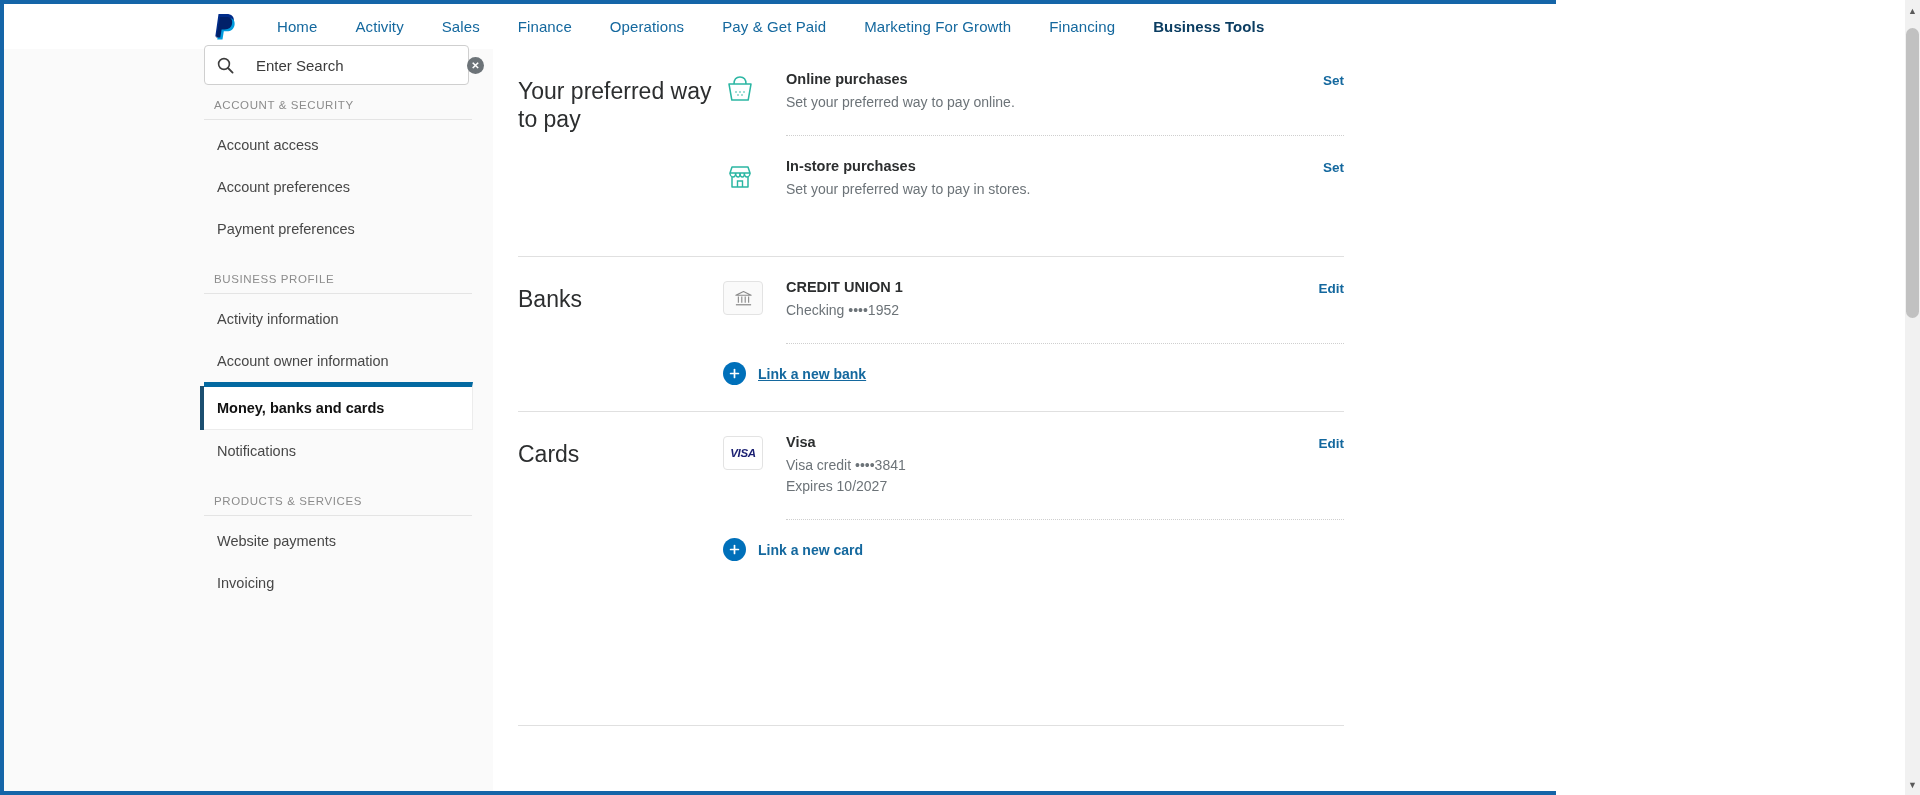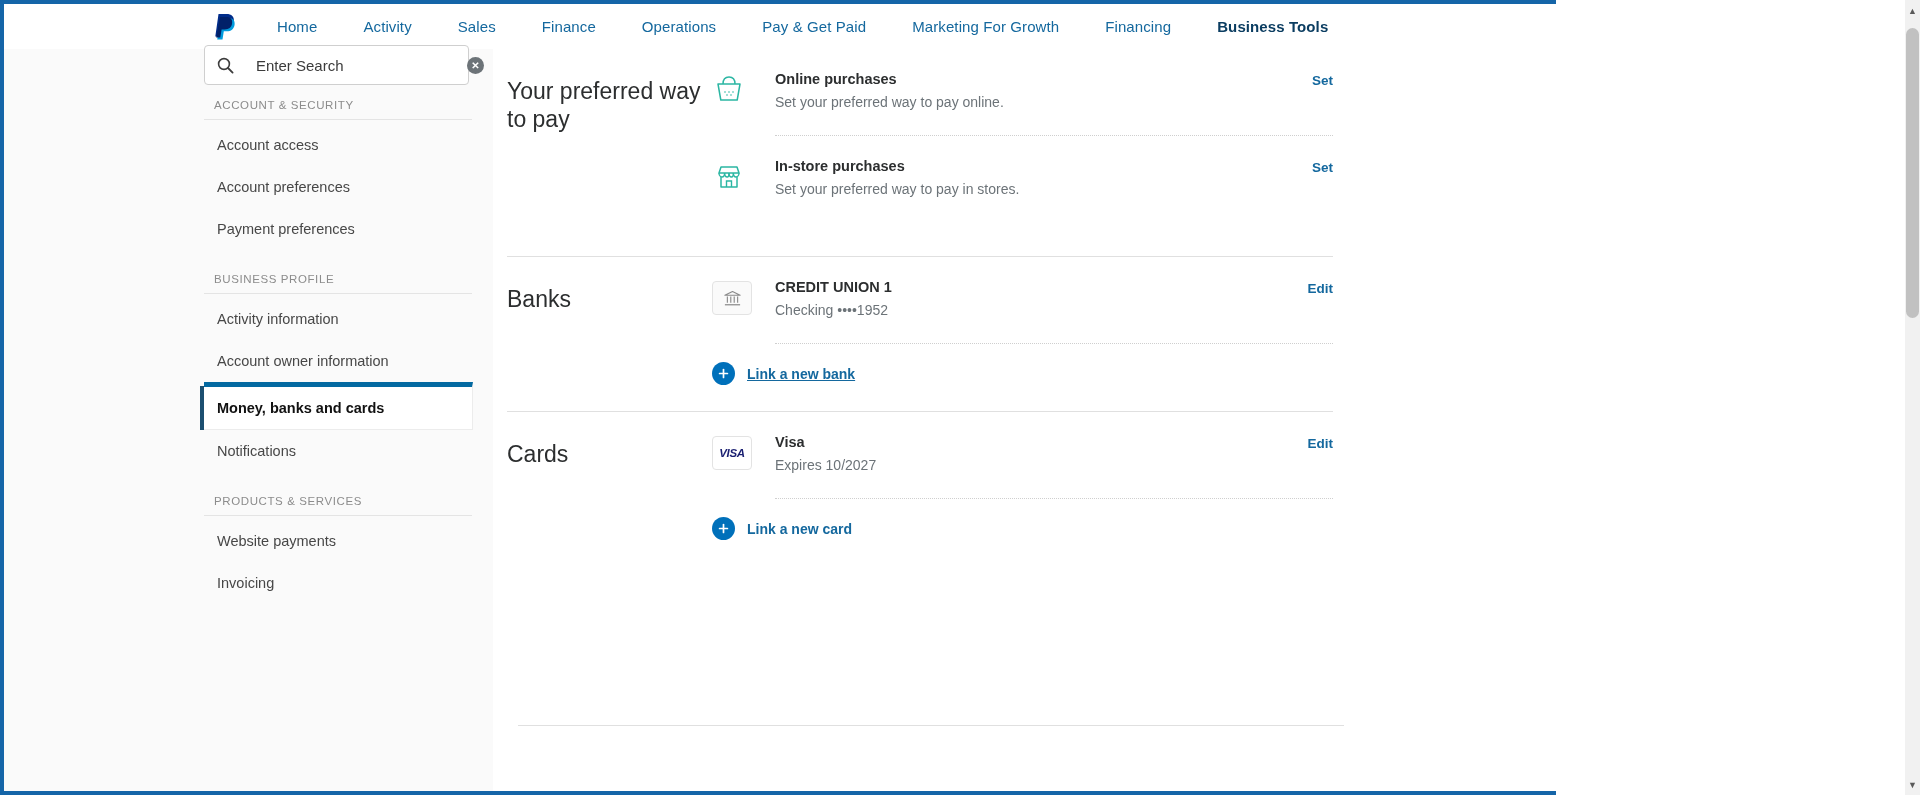--- a/index.html
+++ b/index.html
@@ -16,21 +16,21 @@
   .left-edge { position:absolute; left:0; top:0; width:4px; height:795px; background:#1565a8; }
   .bottom-edge { position:absolute; left:0; bottom:0; width:1556px; height:4px; background:#1565a8; }
 
   
   .header {
     position:absolute; left:4px; top:4px; width:1552px; height:45px;
     background:#fff; display:flex; align-items:center;
   }
   .pp-logo { margin-left:206px; width:28px; height:30px; position:relative; display:flex; align-items:center; justify-content:center;}
   .pp-logo svg { display:block; }
-  .nav { display:flex; align-items:flex-end; margin-left:24px; gap:16px; }
+  .nav { display:flex; align-items:flex-end; margin-left:24px; gap:8px; }
   .nav-item {
     font-size:15px; color:#14689e; padding:0 15px; white-space:nowrap;
     cursor:pointer; letter-spacing:0.1px;
   }
   .nav-item.active { color:#0b3d61; font-weight:600; }
 
   
   .page { position:absolute; left:4px; top:49px; width:1552px; height:742px; background:#fff; }
 
   
@@ -70,21 +70,21 @@
     border-top:5px solid #0369a1; border-bottom:1px solid #ececec;
     border-right:1px solid #ececec; width:269px;
   }
   .side-item.active:before {
     content:""; position:absolute; left:-4px; top:-1px; bottom:-1px; width:4px; background:#1c4f70;
   }
   .grp-space { height:23px; }
 
   
   .main { position:absolute; left:489px; top:0; width:1063px; height:742px; background:#fff; }
-  .content { position:absolute; left:14px; top:0; width:826px; }
+  .content { position:absolute; left:25px; top:0; width:826px; }
 
   .section { display:flex; position:relative; }
   .sec-title {
     width:205px; flex:0 0 205px; font-size:23px; color:#2c2e2f; line-height:1.22;
     font-weight:400; padding-top:28px;
   }
   .sec-body { flex:1; }
 
   .row { display:flex; align-items:flex-start; padding:22px 0; position:relative; }
   .row-icon { width:63px; flex:0 0 63px; display:flex; justify-content:flex-start; padding-top:2px; }
@@ -287,20 +287,21 @@
           <div class="sec-title">Cards</div>
           <div class="sec-body">
             <div class="row">
               <div class="row-icon">
                 <div class="tile visa">
                   <span class="visa-text">VISA</span>
                 </div>
               </div>
               <div class="row-main">
                 <div class="row-title">Visa</div>
+                <div class="row-sub">Visa credit ••••3841</div>
                 <div class="row-sub">Expires 10/2027</div>
               </div>
               <div class="row-action">Edit</div>
             </div>
 
             <div class="dotted-sep"></div>
 
             <div class="add-row">
               <span class="plus-circle">
                 <svg width="13" height="13" viewBox="0 0 13 13">

